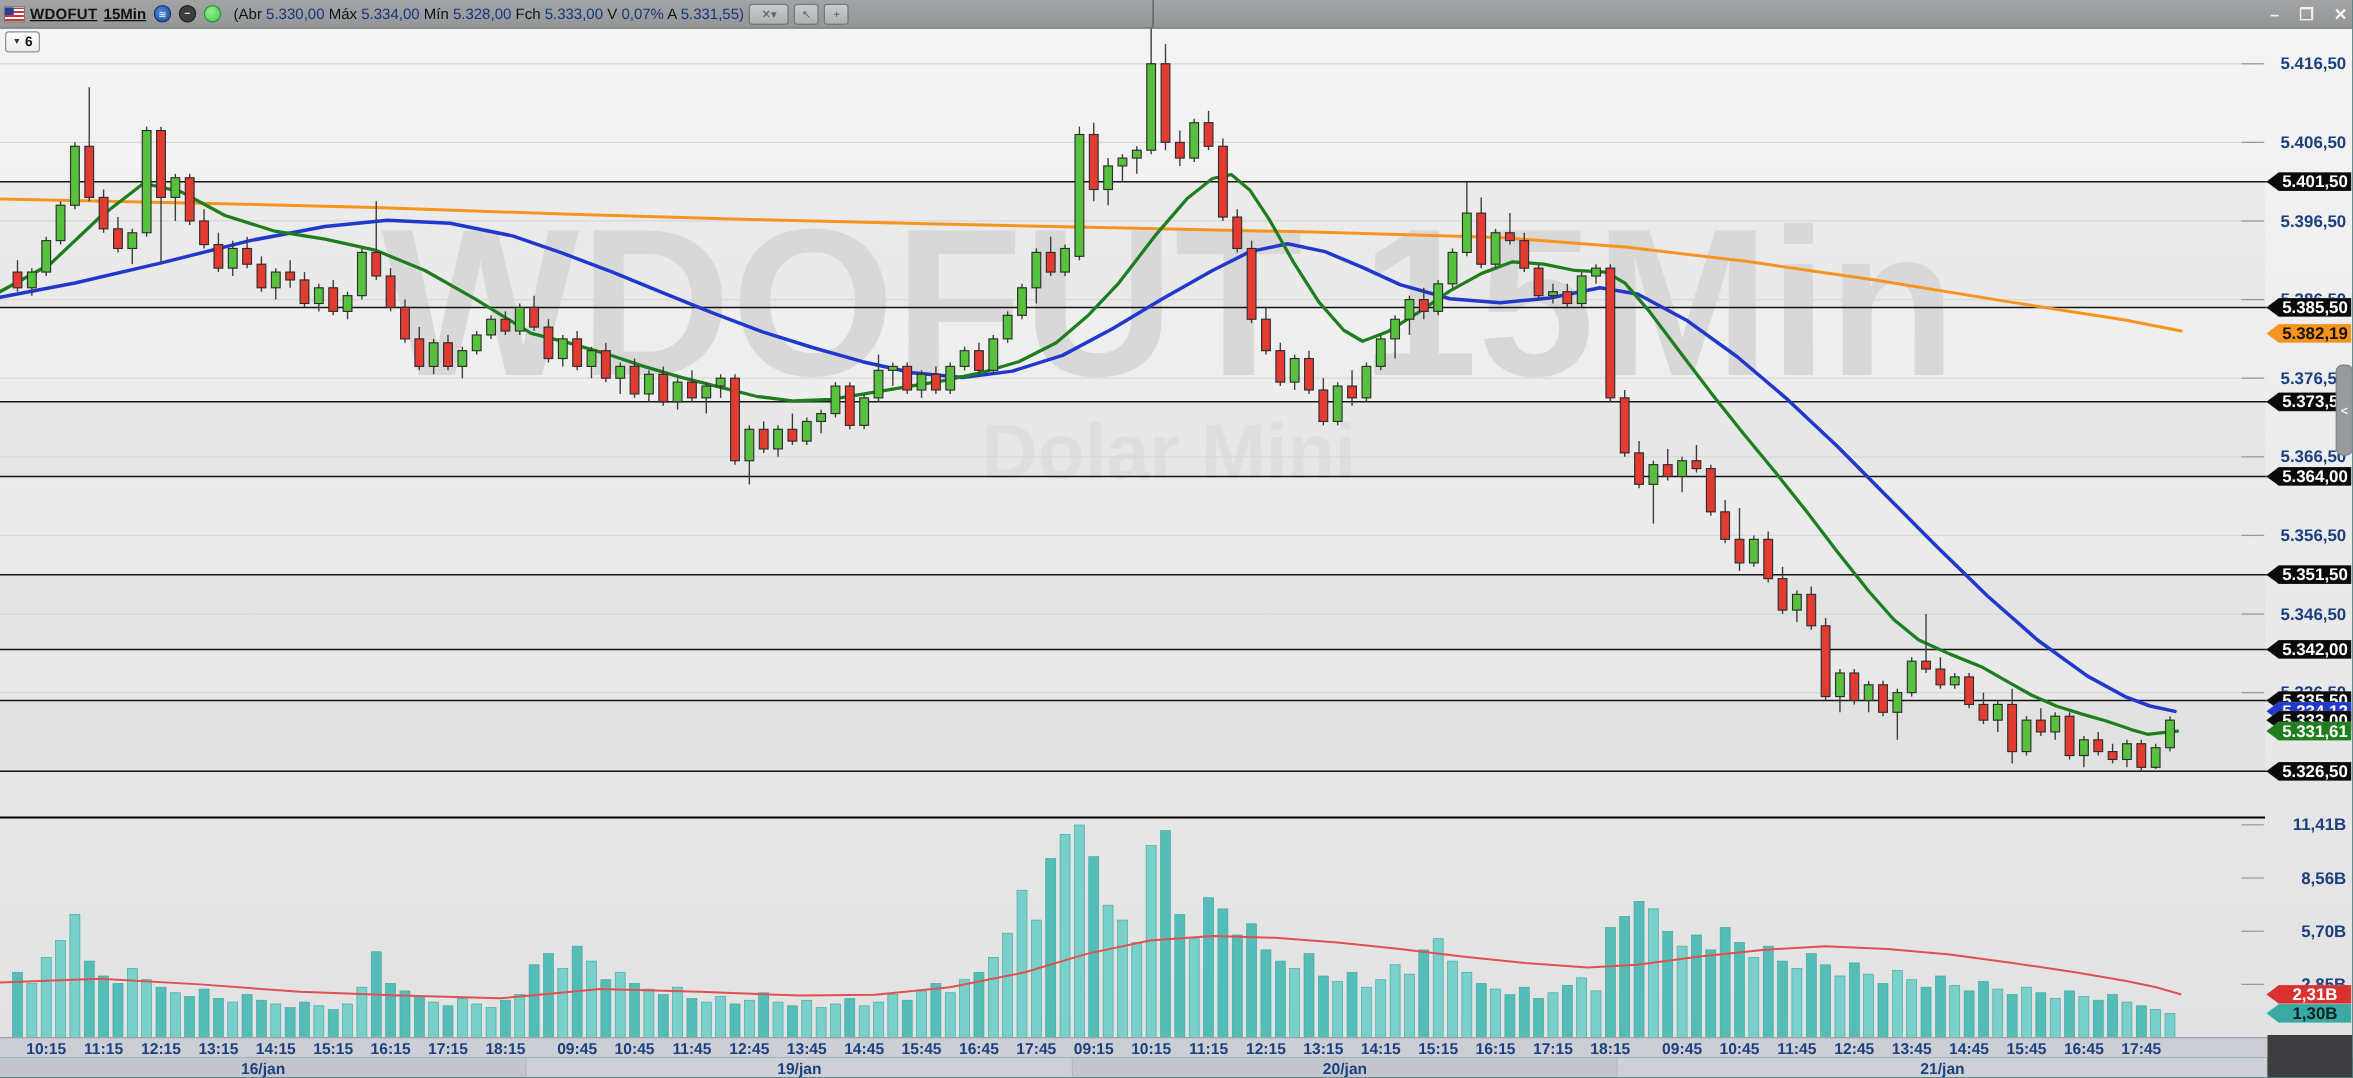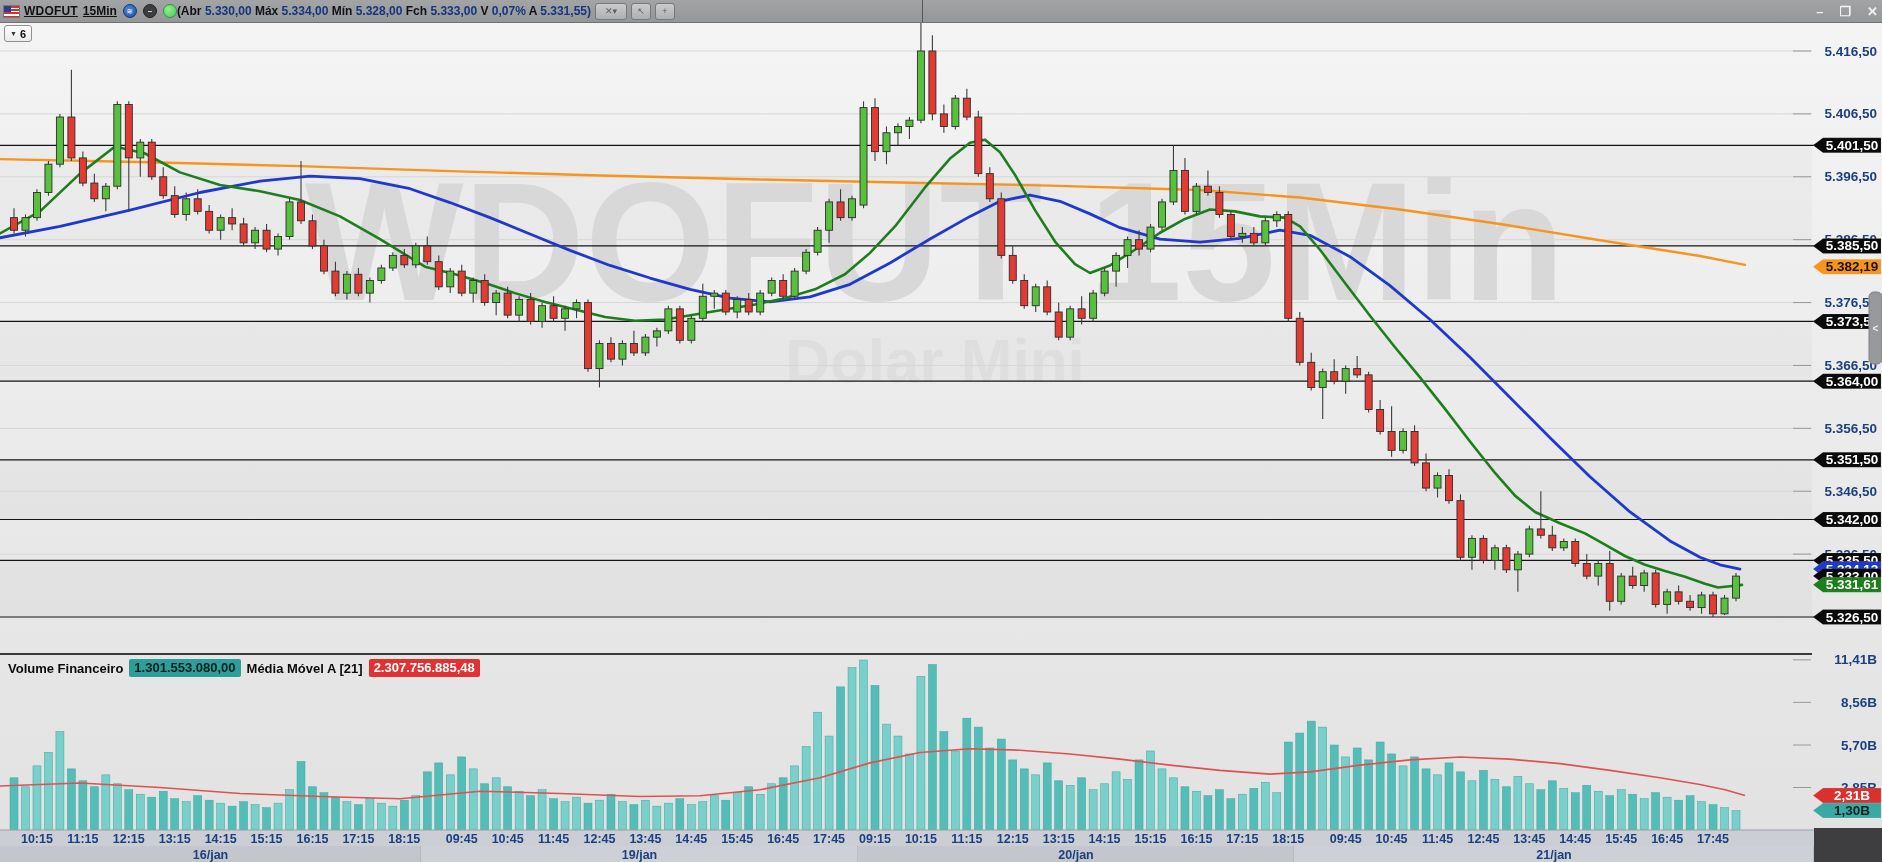--- a/index.html
+++ b/index.html
@@ -12,21 +12,21 @@
   .tb-flag{width:15px;height:11px;margin:0 5px 0 4px;position:relative;flex:0 0 auto;
     background:repeating-linear-gradient(#cf3434 0 1.6px,#fff 1.6px 3.2px);box-shadow:0 0 0 1px #777;}
   .tb-flag .canton{position:absolute;left:0;top:0;width:7px;height:6px;background:#27418e;}
   .tb-symbol{font-weight:bold;text-decoration:underline;letter-spacing:.2px;}
   .tb-tf{font-weight:bold;margin-left:5px;text-decoration:underline;}
   .tb-ico{width:12px;height:12px;border-radius:50%;margin-left:6px;flex:0 0 auto;
     display:flex;align-items:center;justify-content:center;font-size:8px;color:#fff;}
   .tb-ico.exch{background:radial-gradient(circle at 35% 35%,#4f83d6,#1d4f9e);border:1px solid #14366e;}
   .tb-ico.minus{background:#3c3e40;border:1px solid #222;font-weight:bold;line-height:1;}
   .tb-ico.status{background:radial-gradient(circle at 35% 35%,#8ef08a,#49c953);border:1px solid #2f9340;}
-  #tb-summary{font-weight:bold;white-space:nowrap;}
+  #tb-summary{margin-left:10px;font-weight:normal;white-space:nowrap;}
   #tb-summary .lab{color:#10121a;}
   #tb-summary .val{color:#16357e;}
   .tb-btn{height:15px;border:1px solid #76787a;border-radius:3px;margin-left:4px;
     background:linear-gradient(#c9cbcd,#aeb0b2);display:inline-flex;align-items:center;
     justify-content:center;font-size:9px;color:#5d5f61;padding:0 3px;}
   #tb-seam{position:absolute;left:922px;top:0;width:1px;height:22px;background:#55585a;}
   #tb-win{position:absolute;right:4px;top:0;height:22px;display:flex;align-items:center;gap:16px;
     color:#f2f2f2;font-size:13px;font-weight:bold;}
   #tb-win span{cursor:default;}
   
@@ -65,26 +65,20 @@
       <span>❐</span>
       <span>✕</span>
     </span>
   </div>
 
   <div id="chip6">
     <span class="car">▼</span>
     <span>6</span>
   </div>
 
-  <div id="legend">
-    <span>Volume Financeiro</span>
-    <span class="badge teal">1.301.553.080,00</span>
-    <span>Média Móvel A [21]</span>
-    <span class="badge red">2.307.756.885,48</span>
-  </div>
 
   <svg id="chart" width="1882" height="862" viewBox="0 0 1882 862" style="position:absolute;left:0;top:0;z-index:1">
       <defs>
         <linearGradient id="bg" x1="0" y1="0" x2="0" y2="1">
           <stop offset="0%" stop-color="#f4f4f4"></stop>
           <stop offset="100%" stop-color="#e2e2e2"></stop>
         </linearGradient>
       </defs>
       <rect x="0" y="22" width="1882" height="808" fill="url(#bg)"></rect>
       <rect x="0" y="145.33350000000002" width="1812" height="100.62239999999997" fill="rgba(0,0,0,0.022)"></rect>

